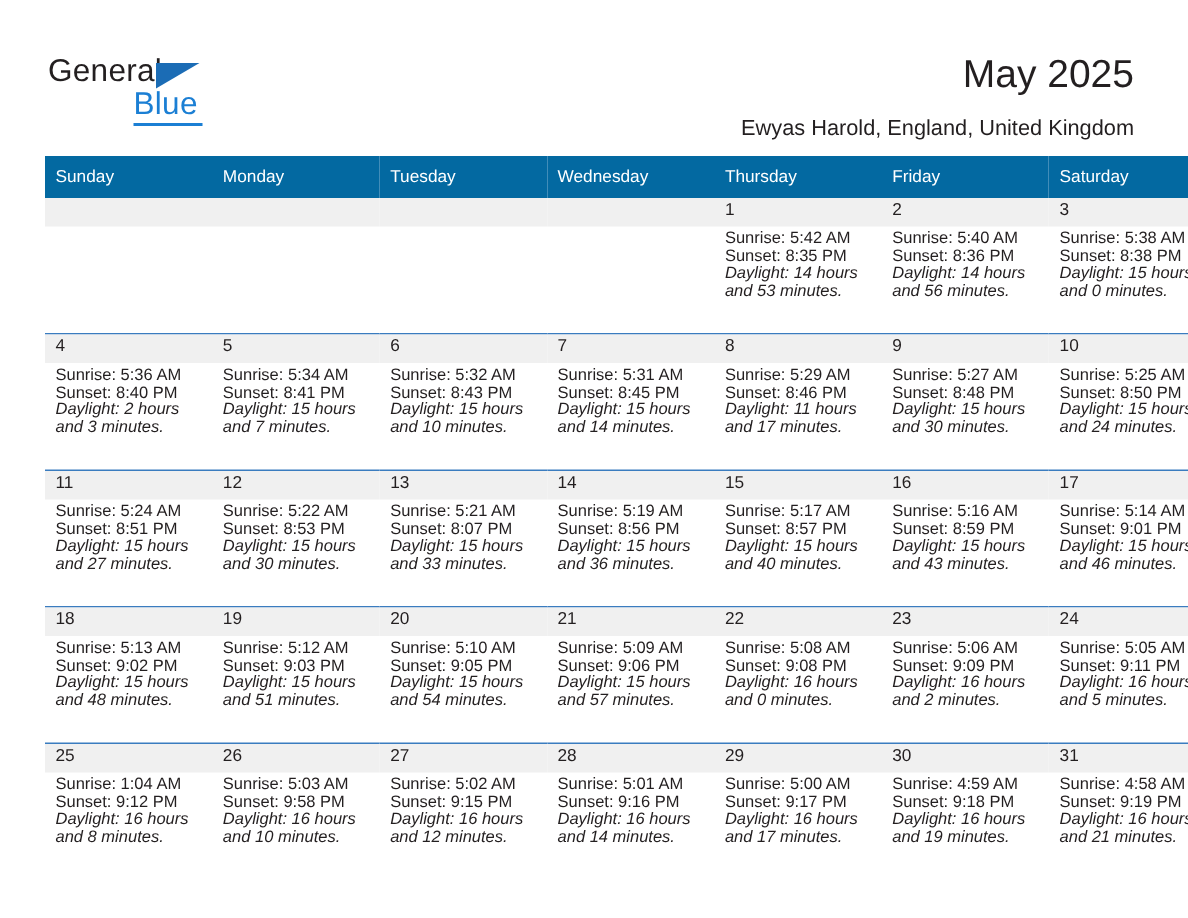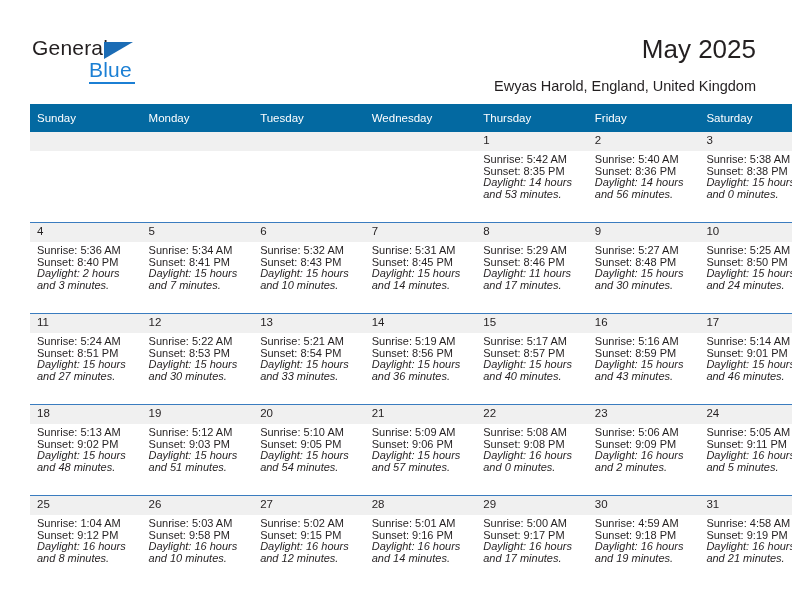--- a/index.html
+++ b/index.html
@@ -326,21 +326,21 @@
                   <div>Sunset: 8:53 PM</div>
                   <div class="wrapline">Daylight: 15 hours and 30 minutes.</div>
                 </div>
               </div>
             </td>
             <td>
               <div class="cell">
                 <div class="daynum-band">13</div>
                 <div class="details">
                   <div>Sunrise: 5:21 AM</div>
-                  <div>Sunset: 8:54 PM</div>
+                  <div>Sunset: 8:07 PM</div>
                   <div class="wrapline">Daylight: 15 hours and 33 minutes.</div>
                 </div>
               </div>
             </td>
             <td>
               <div class="cell">
                 <div class="daynum-band">14</div>
                 <div class="details">
                   <div>Sunrise: 5:19 AM</div>
                   <div>Sunset: 8:56 PM</div>

